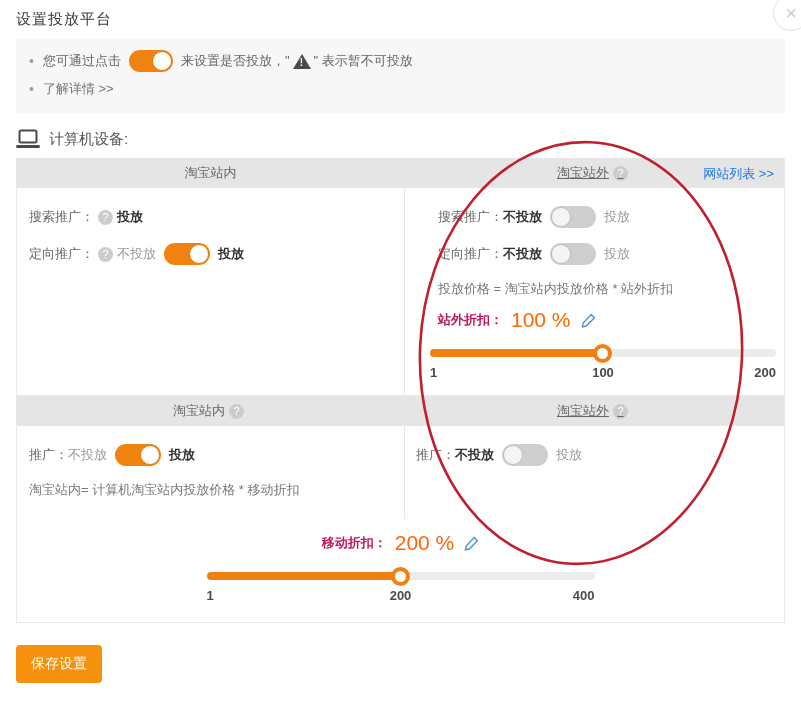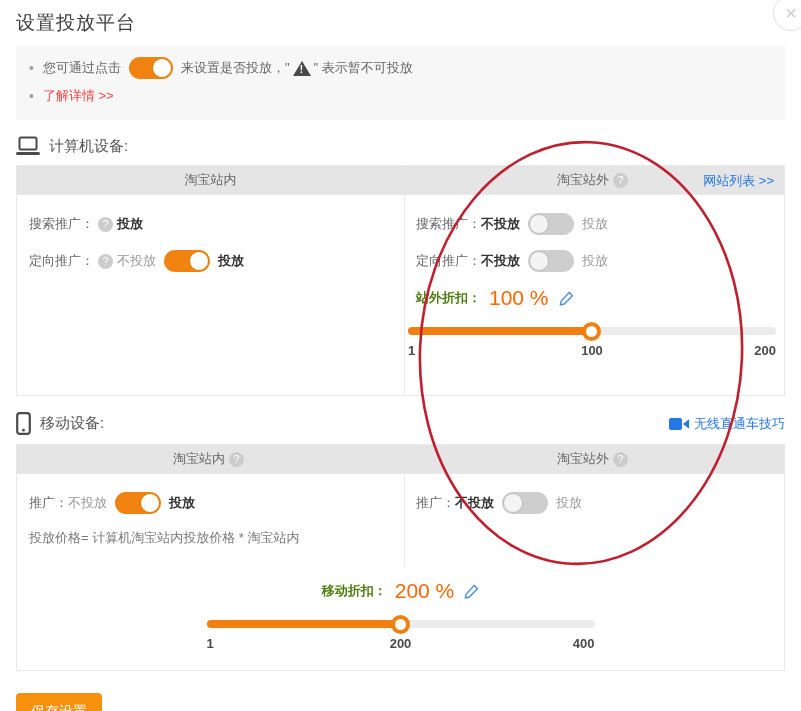--- a/index.html
+++ b/index.html
@@ -6,32 +6,32 @@
   html,body { margin:0; padding:0; }
   body {
     width:801px; height:711px; position:relative; overflow:hidden;
     background:#fff; color:#666;
     font-family:"Liberation Sans","DejaVu Sans",sans-serif;
     font-size:13px;
   }
   .wrap { padding:0 16px; }
 
   
-  .title { font-size:19px; color:#3c3c3c; font-weight:500; margin:10px 0 10px; letter-spacing:1px; }
+  .title { font-size:15px; color:#3c3c3c; font-weight:500; margin:10px 0 10px; letter-spacing:1px; }
   .close-btn {
     position:absolute; top:-5px; right:-8px; width:36px; height:36px;
     border:1px solid #e0e0e0; border-radius:50%; background:#fff;
     color:#ccc; font-size:20px; line-height:34px; text-align:center; cursor:pointer;
   }
 
   
   .notice { background:#f7f7f7; padding:7px 13px 9px; }
   .n-row { display:flex; align-items:center; flex-wrap:wrap; line-height:26px; margin:2px 0; color:#666; }
   .bullet { color:#a0a0a0; margin-right:9px; font-size:14px; }
-  .n-link { color:#ef4444; text-decoration:none; cursor:pointer; }
+  .n-link { color:#737373; text-decoration:none; cursor:pointer; }
 
   
   .toggle { position:relative; display:inline-block; width:46px; height:22px; border-radius:12px; margin:0 8px; cursor:pointer; vertical-align:middle; flex:none; }
   .toggle.on  { background:#f0820f; }
   .toggle.off { background:#cecece; }
   .toggle .knob { position:absolute; top:1px; width:20px; height:20px; border-radius:50%; background:#fff; }
   .toggle.on  .knob { right:1px; border:1px solid #e07a00; }
   .toggle.off .knob { left:1px;  border:1px solid #bdbdbd; background:#f4f4f4; }
   .toggle.small { width:44px; height:22px; }
 
@@ -50,36 +50,36 @@
 
   
   .q-icon { display:inline-block; width:15px; height:15px; border-radius:50%; background:#ccc; color:#fff;
     font-size:11px; line-height:15px; text-align:center; margin:0 4px; flex:none; cursor:pointer; }
 
   
   .tbl { border:1px solid #e8e8e8; }
   .thead { display:flex; align-items:stretch; background:#e5e5e5; border-bottom:1px solid #e8e8e8; height:29px; color:#666; }
   .th { display:flex; align-items:center; justify-content:center; }
   .th-left { width:388px; border-right:1px solid #e8e8e8; }
-  .th-right { flex:1; position:relative; }
+  .th-right { flex:1; position:relative;text-decoration:underline; }
   .site-link { position:absolute; right:10px; top:0; line-height:29px; color:#2577e3; text-decoration:none; cursor:pointer; }
   .tbody { display:flex; align-items:stretch; }
   .td-left { width:388px; border-right:1px solid #e8e8e8; padding:4px 12px 10px; }
   .td-right { flex:1; padding:4px 11px 10px; }
-  .tbody-pc { min-height:200px; }
+  .tbody-pc { min-height:200px;gap:22px; }
   .row { display:flex; align-items:center; margin:13px 0; min-height:24px; }
   .lbl { color:#666; }
   .txt-on-bold  { color:#333; font-weight:bold; }
   .txt-off-bold { color:#333; font-weight:bold; }
   .txt-dim { color:#999; }
   .formula { color:#777; margin:14px 0 10px; }
 
   
   .disc { display:flex; align-items:center; margin:6px 0 4px; }
-  .disc-label { color:#4d7c0f; font-weight:bold; }
+  .disc-label { color:#be185d; font-weight:bold; }
   .disc-val { color:#f60; font-size:21px; margin:0 10px 0 8px; }
   .edit-icon { display:inline-flex; cursor:pointer; }
 
   
   .slider { position:relative; height:18px; margin-top:12px; }
   .s-track { position:absolute; left:0; right:0; top:5px; height:8px; background:#ececec; border-radius:4px; }
   .s-fill  { position:absolute; left:0; width:50%; top:5px; height:8px; background:#f28011; border-radius:4px; }
   .s-handle{ position:absolute; left:50%; top:0; width:19px; height:19px; margin-left:-10px;
     background:#fff; border:4px solid #f28011; border-radius:50%; cursor:pointer; }
   .s-labels { position:relative; height:20px; margin-top:3px; color:#4a4a4a; font-weight:bold; font-size:13px; }
@@ -179,20 +179,21 @@
           <span class="txt-dim">投放</span>
         </div>
         <div class="row">
           <span class="lbl">定向推广：</span>
           <span class="txt-off-bold">不投放</span>
           <span class="toggle off">
               <span class="knob"></span>
             </span>
           <span class="txt-dim">投放</span>
         </div>
+        <div class="formula">投放价格 = 淘宝站内投放价格 * 站外折扣</div>
         <div class="disc">
           <span class="disc-label">站外折扣：</span>
           <span class="disc-val">100 %</span>
           <span class="edit-icon">
             <svg width="15" height="15" viewBox="0 0 15 15">
                 <path d="M10.2 1.6 L13.4 4.8 L5.2 13 L1.4 13.9 L2.2 10.0 Z" fill="none" stroke="#4a90d9" stroke-width="1.4"></path>
               </svg>
           </span>
         </div>
         <div class="pc-slider">
@@ -205,38 +206,20 @@
             <span class="s-min">1</span>
             <span class="s-mid">100</span>
             <span class="s-max">200</span>
           </div>
         </div>
       </div>
     </div>
   </div>
 
   
-  <div class="sec-row">
-    <div class="sec-head">
-      <span class="dev-icon">
-        <svg width="15" height="23" viewBox="0 0 15 23">
-            <rect x="1.2" y="1.2" width="12.6" height="20.6" rx="2.6" fill="none" stroke="#4a4a4a" stroke-width="2.2"></rect>
-            <circle cx="7.5" cy="18.2" r="1.4" fill="#4a4a4a"></circle>
-          </svg>
-      </span>
-      <span>移动设备:</span>
-    </div>
-    <a class="video-link">
-      <svg width="20" height="12" viewBox="0 0 20 12">
-          <rect x="0" y="0" width="13" height="12" rx="2" fill="#2577e3"></rect>
-          <path d="M14 6 L20 1.3 L20 10.7 Z" fill="#2577e3"></path>
-        </svg>
-      <span>无线直通车技巧</span>
-    </a>
-  </div>
 
   <div class="tbl">
     <div class="thead">
       <div class="th th-left">
         <span>淘宝站内</span>
         <span class="q-icon">?</span>
       </div>
       <div class="th th-right">
         <span>淘宝站外</span>
         <span class="q-icon">?</span>
@@ -245,21 +228,21 @@
     <div class="tbody">
       <div class="td-left">
         <div class="row">
           <span class="lbl">推广：</span>
           <span class="txt-dim">不投放</span>
           <span class="toggle on">
               <span class="knob"></span>
             </span>
           <span class="txt-on-bold">投放</span>
         </div>
-        <div class="formula">投放价格= 计算机淘宝站内投放价格 * 淘宝站内</div>
+        <div class="formula">淘宝站内= 计算机淘宝站内投放价格 * 移动折扣</div>
       </div>
       <div class="td-right">
         <div class="row">
           <span class="lbl">推广：</span>
           <span class="txt-off-bold">不投放</span>
           <span class="toggle off">
               <span class="knob"></span>
             </span>
           <span class="txt-dim">投放</span>
         </div>

